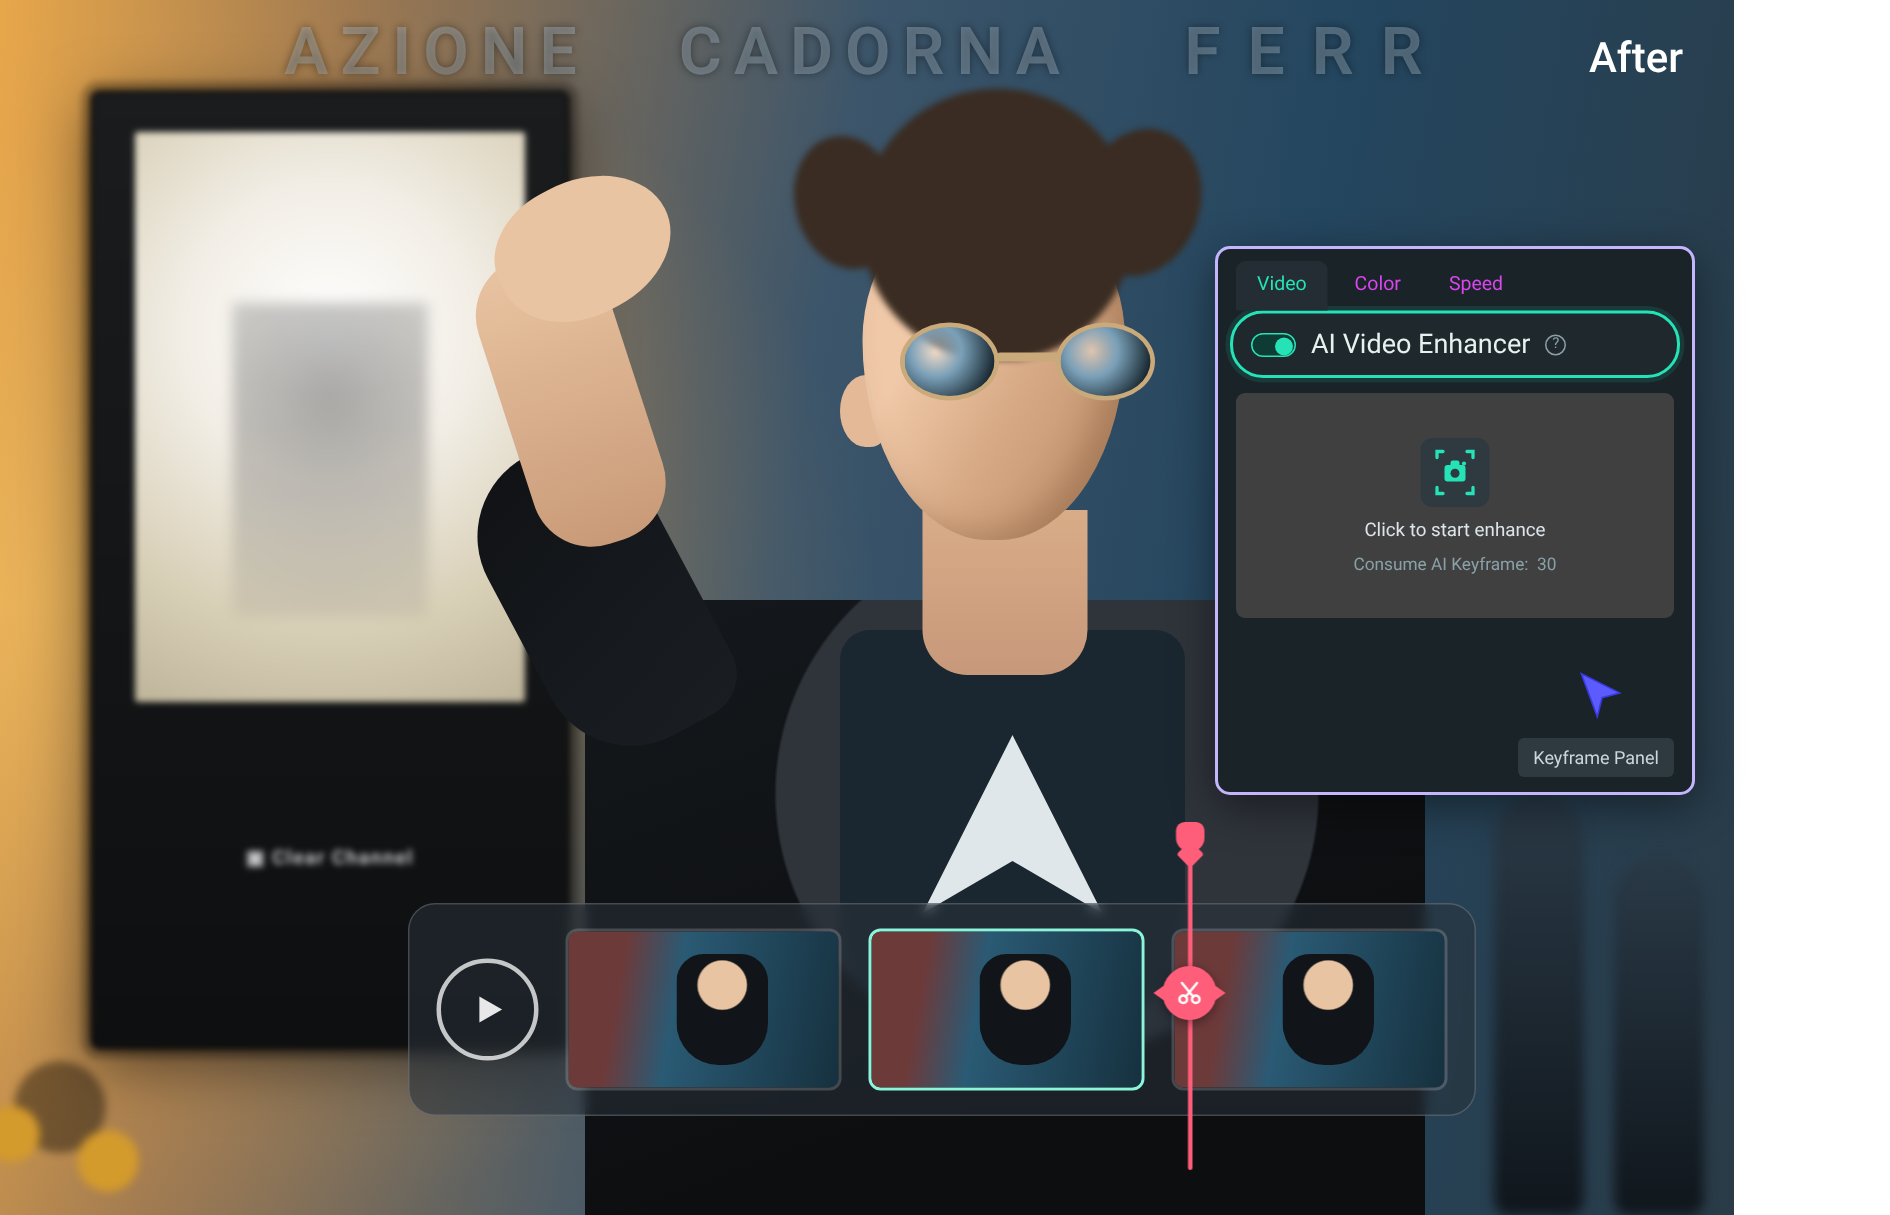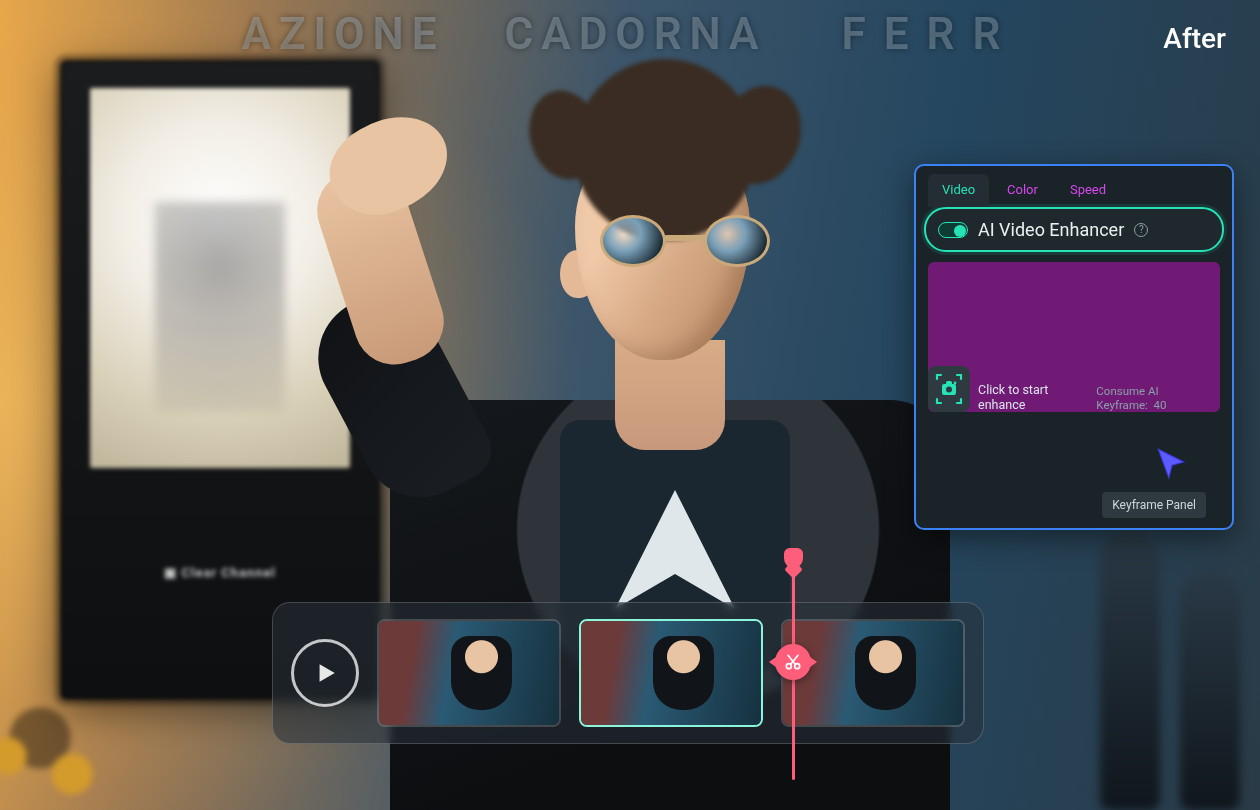--- a/index.html
+++ b/index.html
@@ -1,17 +1,17 @@
 <!DOCTYPE html>
 <html><head>
 <meta charset="utf-8">
 <style>
   * { box-sizing: border-box; margin: 0; padding: 0; }
   html, body { width: 1260px; height: 810px; overflow: hidden; font-family: -apple-system, BlinkMacSystemFont, "Segoe UI", Roboto, Helvetica, Arial, sans-serif; }
-  .stage { position: relative; width: 1260px; height: 810px; background: #2a2b2e; }
+  .stage { position: relative; width: 1156px; height: 810px; background: #2a2b2e; }
 
   
   .bg {
     position: absolute; inset: 0;
     background:
       radial-gradient(ellipse 900px 700px at 0% 50%, rgba(255,200,100,0.55), rgba(255,180,80,0.15) 45%, transparent 65%),
       linear-gradient(100deg, #e6a64a 0%, #9e7951 18%, #3c556a 45%, #24465f 70%, #2a3b47 100%);
   }
   .station-text {
     position: absolute; top: 8px; left: 0; right: 0; height: 70px;
@@ -131,21 +131,21 @@
   .ped.a{ right:100px; } .ped.b{ right:20px; height:240px; }
 
   
   .after-label{
     position:absolute; top:22px; right:34px; color:#fff; font-size:28px; font-weight:500;
   }
 
   
   .panel{
     position:absolute; top:164px; right:26px; width:320px; height:366px;
-    background:#1a2328; border:2px solid #3b82f6; border-radius:10px;
+    background:#1a2328; border:2px solid #c4b5fd; border-radius:10px;
     box-shadow: 0 8px 30px rgba(0,0,0,.45);
     color:#cfd8dc;
     overflow:hidden;
   }
   .tabs-top{ display:flex; gap:4px; padding:8px 12px 0; }
   .tab-top{
     padding:8px 14px 10px; font-size:13px; color:#d946ef; cursor:pointer; border-radius:6px 6px 0 0;
   }
   .tab-top.active{ color:#25e2b7; background:#232d33; }
   .tabs-sub{
@@ -170,34 +170,34 @@
     border:2px solid #25e2b7; border-radius:22px; background:#1e282d;
     box-shadow: 0 0 0 3px rgba(37,226,183,.12);
   }
   .enhancer-row .label{ font-size:18px; color:#e7f2ef; }
   .help{
     width:14px; height:14px; border:1px solid #8aa0a8; color:#8aa0a8; border-radius:50%;
     font-size:10px; display:flex; align-items:center; justify-content:center;
   }
 
   .enhance-box{
-    margin:10px 12px 0; height:150px; background:#701a75; border-radius:6px;
-    display:flex; align-items:flex-end; justify-content:center; gap:8px;
+    margin:10px 12px 0; height:150px; background:#404040; border-radius:6px;
+    display:flex; flex-direction:column; align-items:center; justify-content:center; gap:8px;
   }
   .enh-btn{
     width:46px; height:46px; border-radius:8px; background:#2e3a40;
     display:flex; align-items:center; justify-content:center; cursor:pointer;
     position:relative;
   }
   .enh-btn svg{ display:block; }
   .enh-caption{ font-size:12.5px; color:#dbe5ea; }
   .enh-credits{ font-size:11.5px; color:#8aa0a8; }
 
   .keyframe-btn{
-    position:absolute; right:26px; bottom:10px;
+    position:absolute; right:12px; bottom:10px;
     background:#2e3a40; color:#cdd7db; font-size:12px;
     padding:6px 10px; border-radius:4px; cursor:pointer;
   }
 
   .cursor-arrow{
     position:absolute; top:446px; right:72px; width:34px; height:34px;
     pointer-events:none;
   }
 
   
@@ -318,21 +318,21 @@
         <svg width="32" height="32" viewBox="0 0 32 32">
           <path d="M4 6 L4 2 L8 2 M24 2 L28 2 L28 6 M28 26 L28 30 L24 30 M8 30 L4 30 L4 26" stroke="#25e2b7" stroke-width="2.2" fill="none" stroke-linecap="round"></path>
           <rect x="9" y="11" width="14" height="11" rx="2" fill="#25e2b7"></rect>
           <rect x="13" y="8" width="6" height="4" rx="1.5" fill="#25e2b7"></rect>
           <circle cx="16" cy="16.5" r="3" fill="#2e3a40"></circle>
           <circle cx="22" cy="10" r="1.4" fill="#25e2b7"></circle>
         </svg>
       </div>
       <div class="enh-caption">Click to start enhance</div>
       <div class="enh-credits">
-        <span>Consume AI Keyframe:</span>&nbsp;&nbsp;<span>40</span>
+        <span>Consume AI Keyframe:</span>&nbsp;&nbsp;<span>30</span>
       </div>
     </div>
 
     <div class="keyframe-btn">Keyframe Panel</div>
   </div>
 
   <svg class="cursor-arrow" viewBox="0 0 32 32">
     <path d="M4 3 L28 15 L17 18 L14 30 Z" fill="#5b5bff" stroke="#3a3ae0" stroke-width="1"></path>
   </svg>
 

